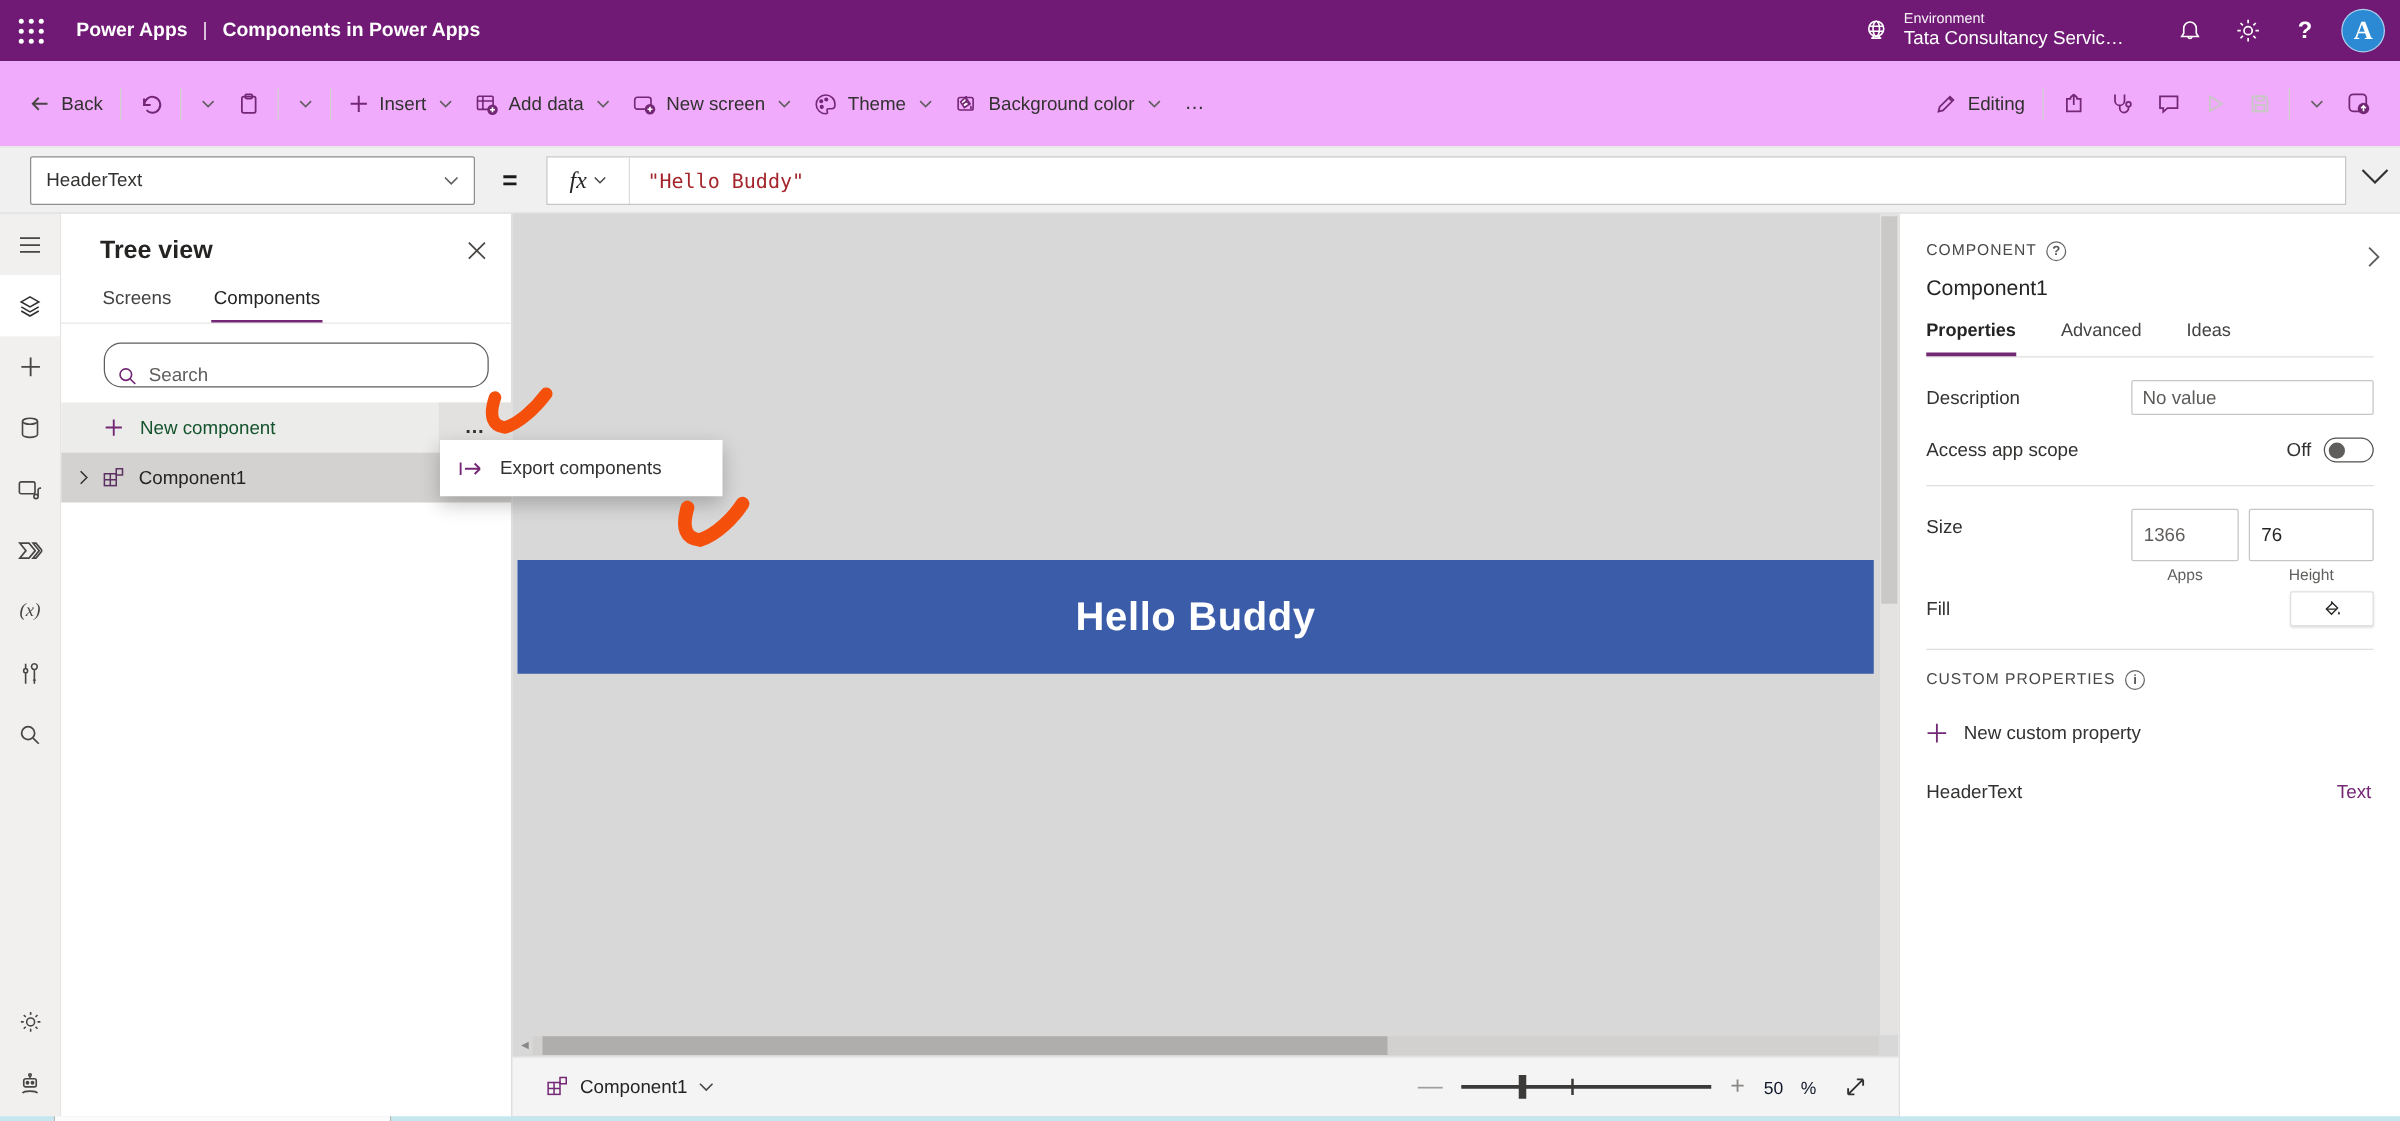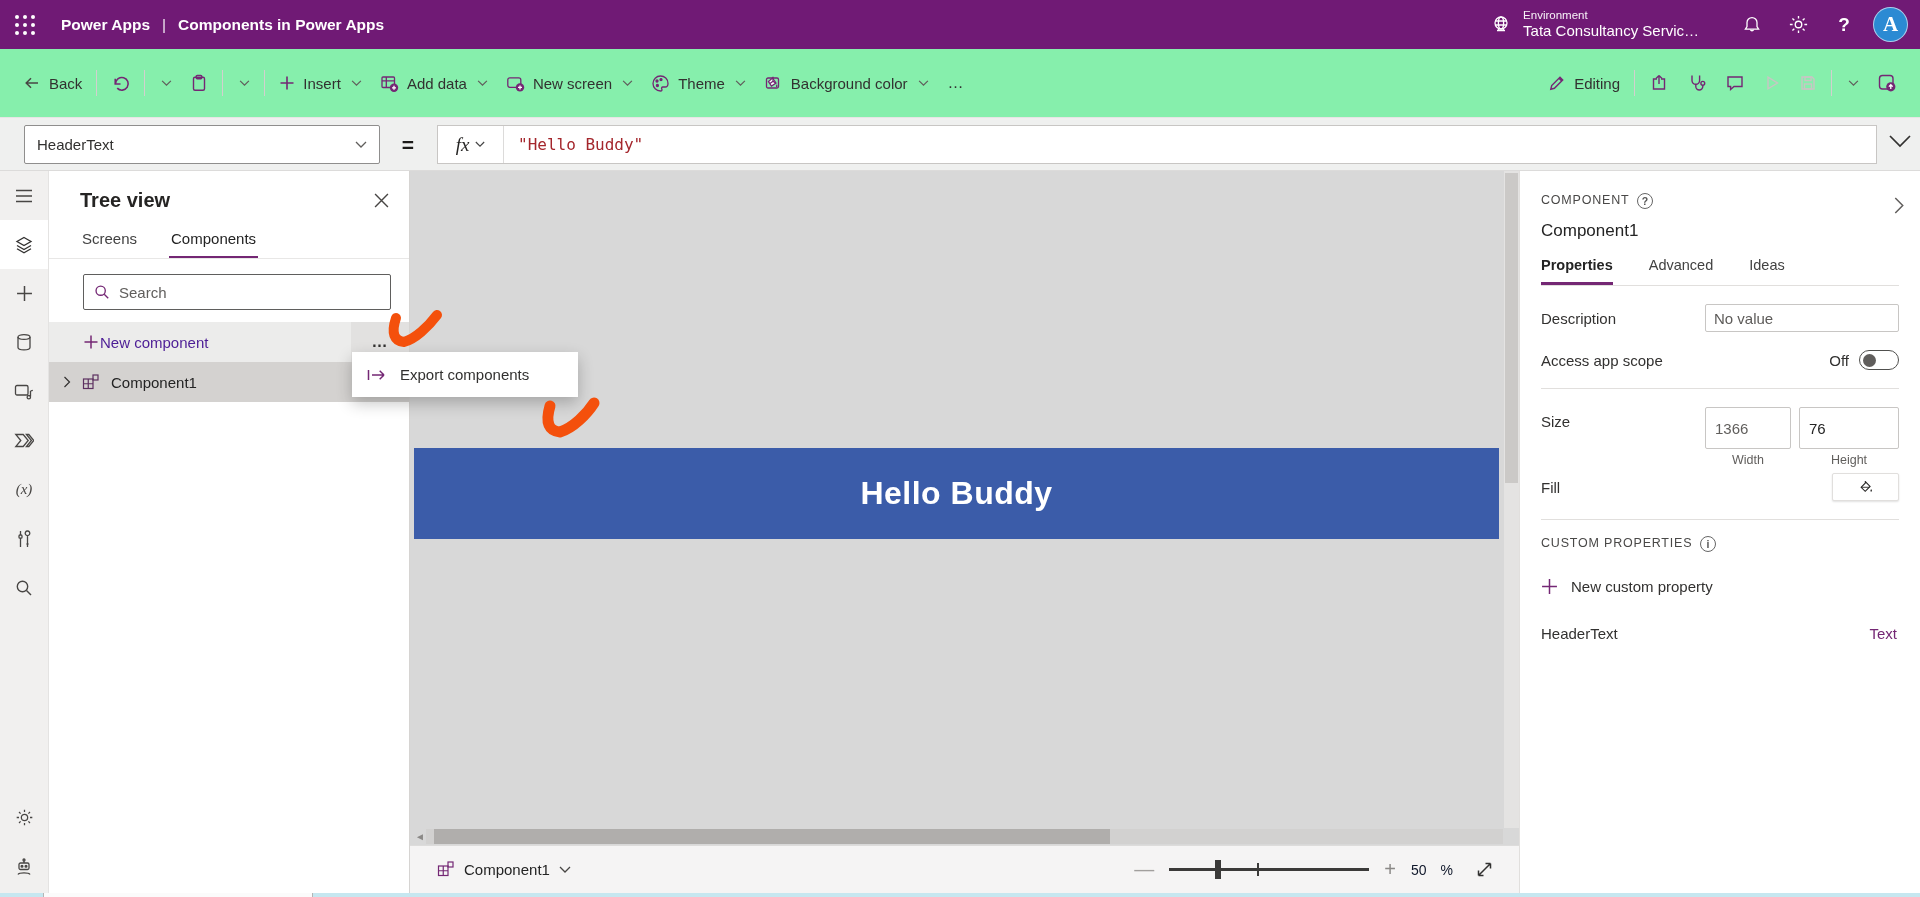--- a/index.html
+++ b/index.html
@@ -16,21 +16,21 @@
   .topbar .titles { display:flex; align-items:center; gap:12px; font-size:15.5px; font-weight:700; margin-left:12px; }
   .topbar .sep { font-weight:400; opacity:.9; }
   .top-right { margin-left:auto; display:flex; align-items:center; }
   .env { display:flex; align-items:center; gap:10px; margin-right:30px; cursor:pointer; }
   .env-label { font-size:11.5px; line-height:13px; opacity:.95; }
   .env-name { font-size:15px; line-height:18px; max-width:185px; white-space:nowrap; overflow:hidden; }
   .top-icon-btn { width:46px; height:49px; display:flex; align-items:center; justify-content:center; cursor:pointer; font-size:19px; color:#fff; }
   .avatar { width:35px; height:35px; border-radius:50%; background:#2b8ad3; color:#fff; display:flex; align-items:center; justify-content:center; font-size:21px; font-weight:700; font-family:"Liberation Serif",serif; margin:0 12px 0 6px; cursor:pointer; border:1px solid rgba(255,255,255,.6); }
 
   
-  .toolbar { position:absolute; left:0; top:49px; right:0; height:68px; background:#86efac; display:flex; align-items:center; padding:0 14px; font-size:15px; color:#323130; }
+  .toolbar { position:absolute; left:0; top:49px; right:0; height:68px; background:#f0abfc; display:flex; align-items:center; padding:0 14px; font-size:15px; color:#323130; }
   .tb { display:flex; align-items:center; gap:8px; padding:0 9px; height:40px; border-radius:2px; cursor:pointer; white-space:nowrap; }
   .tb .chev { margin-left:2px; }
   .tdiv { width:1px; height:26px; background:#d2d0ce; margin:0 5px; }
   .tb-right { margin-left:auto; display:flex; align-items:center; }
   .icon-purple { color:#742774; }
   .icon-gray { color:#c8c6c4; }
   .dots { font-size:16px; letter-spacing:1px; color:#323130; padding:0 10px; cursor:pointer; }
 
   
   .formula-row { position:absolute; left:0; top:117px; right:0; height:54px; background:#eff0ef; border-top:1px solid #e6e5e4; border-bottom:1px solid #dcdbda; }
@@ -54,26 +54,26 @@
   .xvar { font-family:"Liberation Serif",serif; font-style:italic; font-size:15px; color:#484644; }
 
   
   .tree { position:absolute; left:49px; top:0; width:361px; bottom:0; background:#fff; border-right:1px solid #d6d4d2; }
   .tree-head { display:flex; align-items:center; padding:18px 20px 10px 31px; }
   .tree-title { font-size:20px; font-weight:700; color:#252423; }
   .tree-close { margin-left:auto; cursor:pointer; color:#444; }
   .tree-tabs { display:flex; gap:30px; padding:2px 0 0 31px; border-bottom:1px solid #e8e7e6; }
   .ttab { font-size:15px; color:#424242; padding:6px 2px 9px; cursor:pointer; border-bottom:2.5px solid transparent; }
   .ttab.active { color:#242424; border-bottom-color:#742774; }
-  .tree-search { margin:15px 18px 12px 34px; height:36px; border:1px solid #5f5e5d; border-radius:2px; display:flex; align-items:center; padding:0 10px; gap:9px; background:#fff; }
+  .tree-search { margin:15px 18px 12px 34px; height:36px; border:1px solid #5f5e5d; border-radius:14px; display:flex; align-items:flex-end; padding:0 10px; gap:9px; background:#fff; }
   .tree-search input { border:none; outline:none; flex:1; font-size:15px; color:#323130; font-family:inherit; background:transparent; }
   .tree-search input::placeholder { color:#605e5c; }
   .row-newcomp { height:40px; display:flex; align-items:center; background:#ececeb; cursor:pointer; }
   .row-newcomp .plus { margin-left:34px; }
-  .row-newcomp .lbl { margin-left:1px; font-size:15px; color:#4c1d95; }
+  .row-newcomp .lbl { margin-left:13px; font-size:15px; color:#14532d; }
   .row-newcomp .more { margin-left:auto; width:58px; height:40px; background:#e2e1e0; display:flex; align-items:center; justify-content:center; font-weight:700; color:#323130; letter-spacing:1px; cursor:pointer; }
   .row-comp { height:40px; display:flex; align-items:center; background:#d4d2d0; cursor:pointer; padding-left:13px; gap:9px; }
   .row-comp .lbl { font-size:15px; color:#242424; margin-left:2px; }
 
   
   .canvas-col { position:absolute; left:410px; width:1109px; top:0; bottom:0; background:#d8d8d8; }
   .blue-band { position:absolute; left:4px; top:277px; width:1085px; height:91px; background:#3b5ca9; display:flex; align-items:center; justify-content:center; }
   .blue-band .txt { color:#fff; font-size:32px; font-weight:700; letter-spacing:.5px; }
   .hscroll { position:absolute; left:4px; right:16px; top:657px; height:17px; display:flex; align-items:center; }
   .hs-arrow { width:12px; color:#8a8886; font-size:10px; line-height:17px; text-align:center; cursor:pointer; }
@@ -589,21 +589,21 @@
           </span>
         </div>
 
         <div class="p-div"></div>
 
         <div class="p-row" style="align-items:flex-start;">
           <span class="p-label" style="margin-top:6px;">Size</span>
           <span class="size-inputs">
             <span class="size-box">
               <input class="size-input w-input" value="1366" style="">
-              <span class="size-cap">Width</span>
+              <span class="size-cap">Apps</span>
             </span>
             <span class="size-box">
               <input class="size-input h-input" value="76" style="">
               <span class="size-cap">Height</span>
             </span>
           </span>
         </div>
 
         <div class="p-row" style="margin-top:6px;">
           <span class="p-label">Fill</span>

